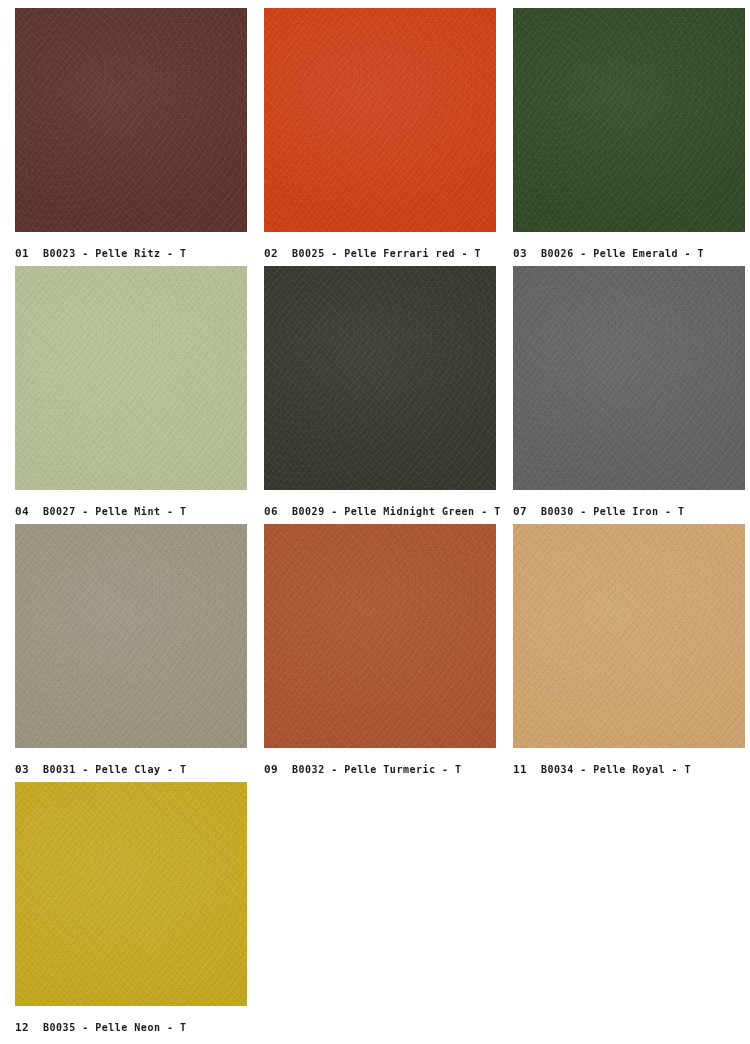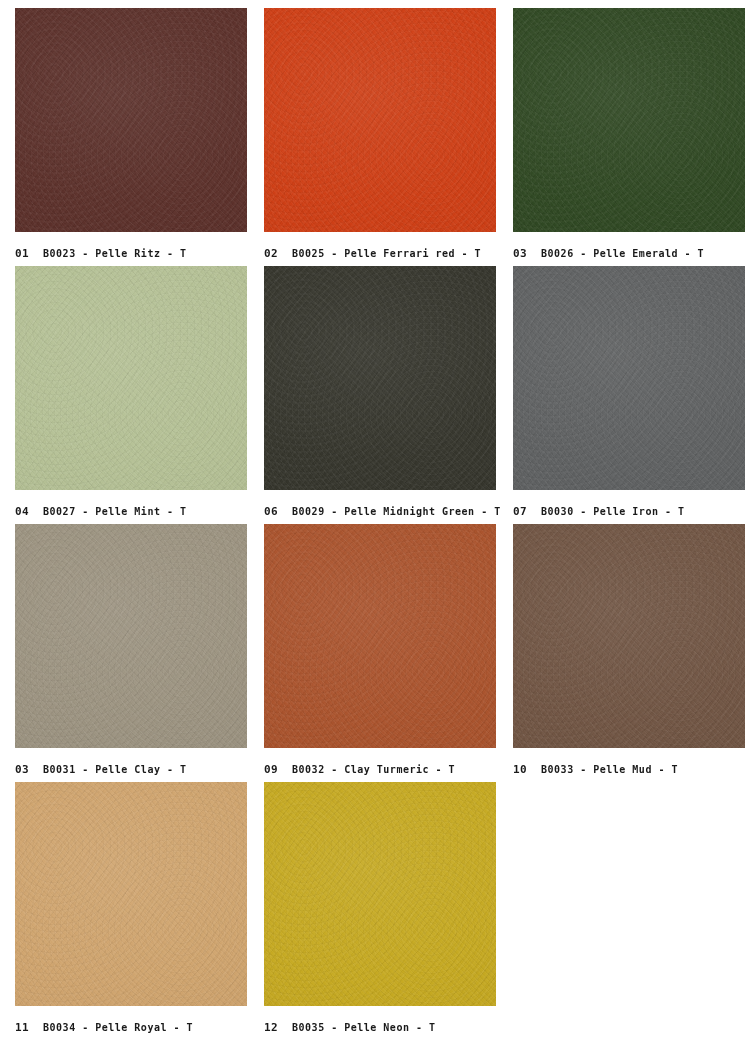--- a/index.html
+++ b/index.html
@@ -200,34 +200,24 @@
     </div>
   </div>
 
   <div class="swatch-cell">
     <div class="swatch-chip" style="background-color: rgb(169, 81, 42);">
       <div class="sheen"></div>
       <div class="grain"></div>
     </div>
     <div class="swatch-label">
       <span class="label-index">09</span>
-      <span class="label-text">B0032 - Clay Turmeric - T</span>
-    </div>
-  </div>
-
-  <div class="swatch-cell">
-    <div class="swatch-chip" style="background-color: rgb(111, 83, 65);">
-      <div class="sheen"></div>
-      <div class="grain"></div>
-    </div>
-    <div class="swatch-label">
-      <span class="label-index">10</span>
-      <span class="label-text">B0033 - Pelle Mud - T</span>
-    </div>
-  </div>
+      <span class="label-text">B0032 - Pelle Turmeric - T</span>
+    </div>
+  </div>
+
 
   <div class="swatch-cell">
     <div class="swatch-chip" style="background-color: rgb(207, 163, 108);">
       <div class="sheen"></div>
       <div class="grain"></div>
     </div>
     <div class="swatch-label">
       <span class="label-index">11</span>
       <span class="label-text">B0034 - Pelle Royal - T</span>
     </div>

